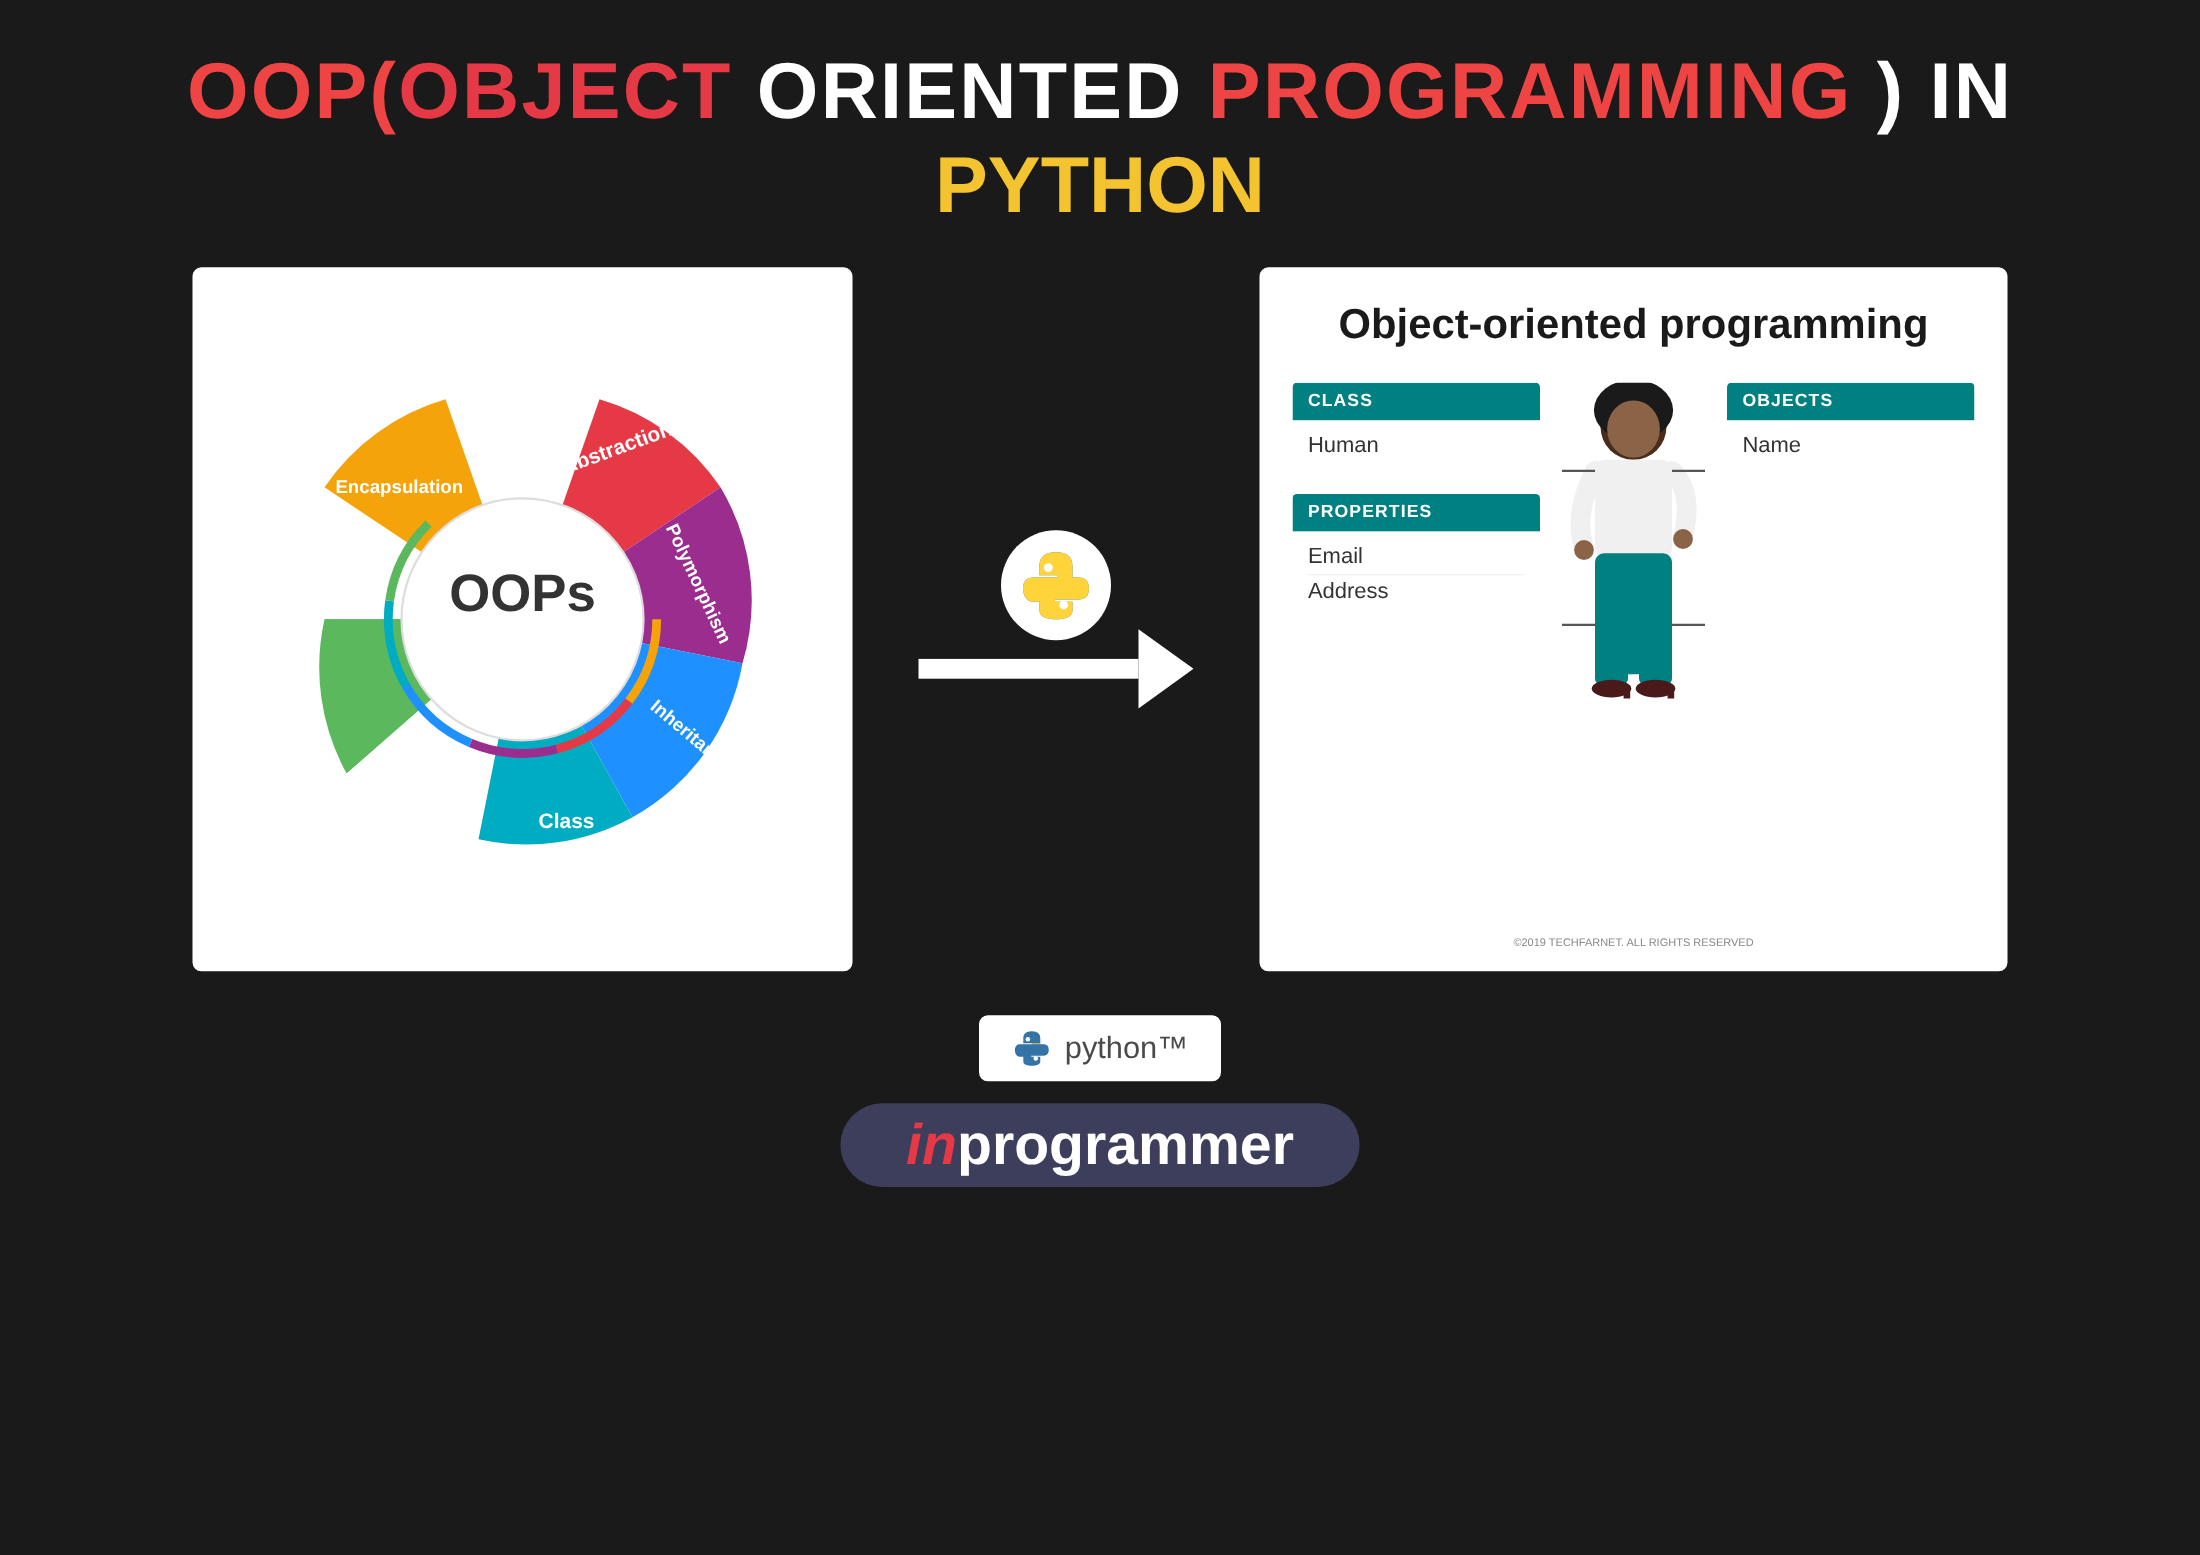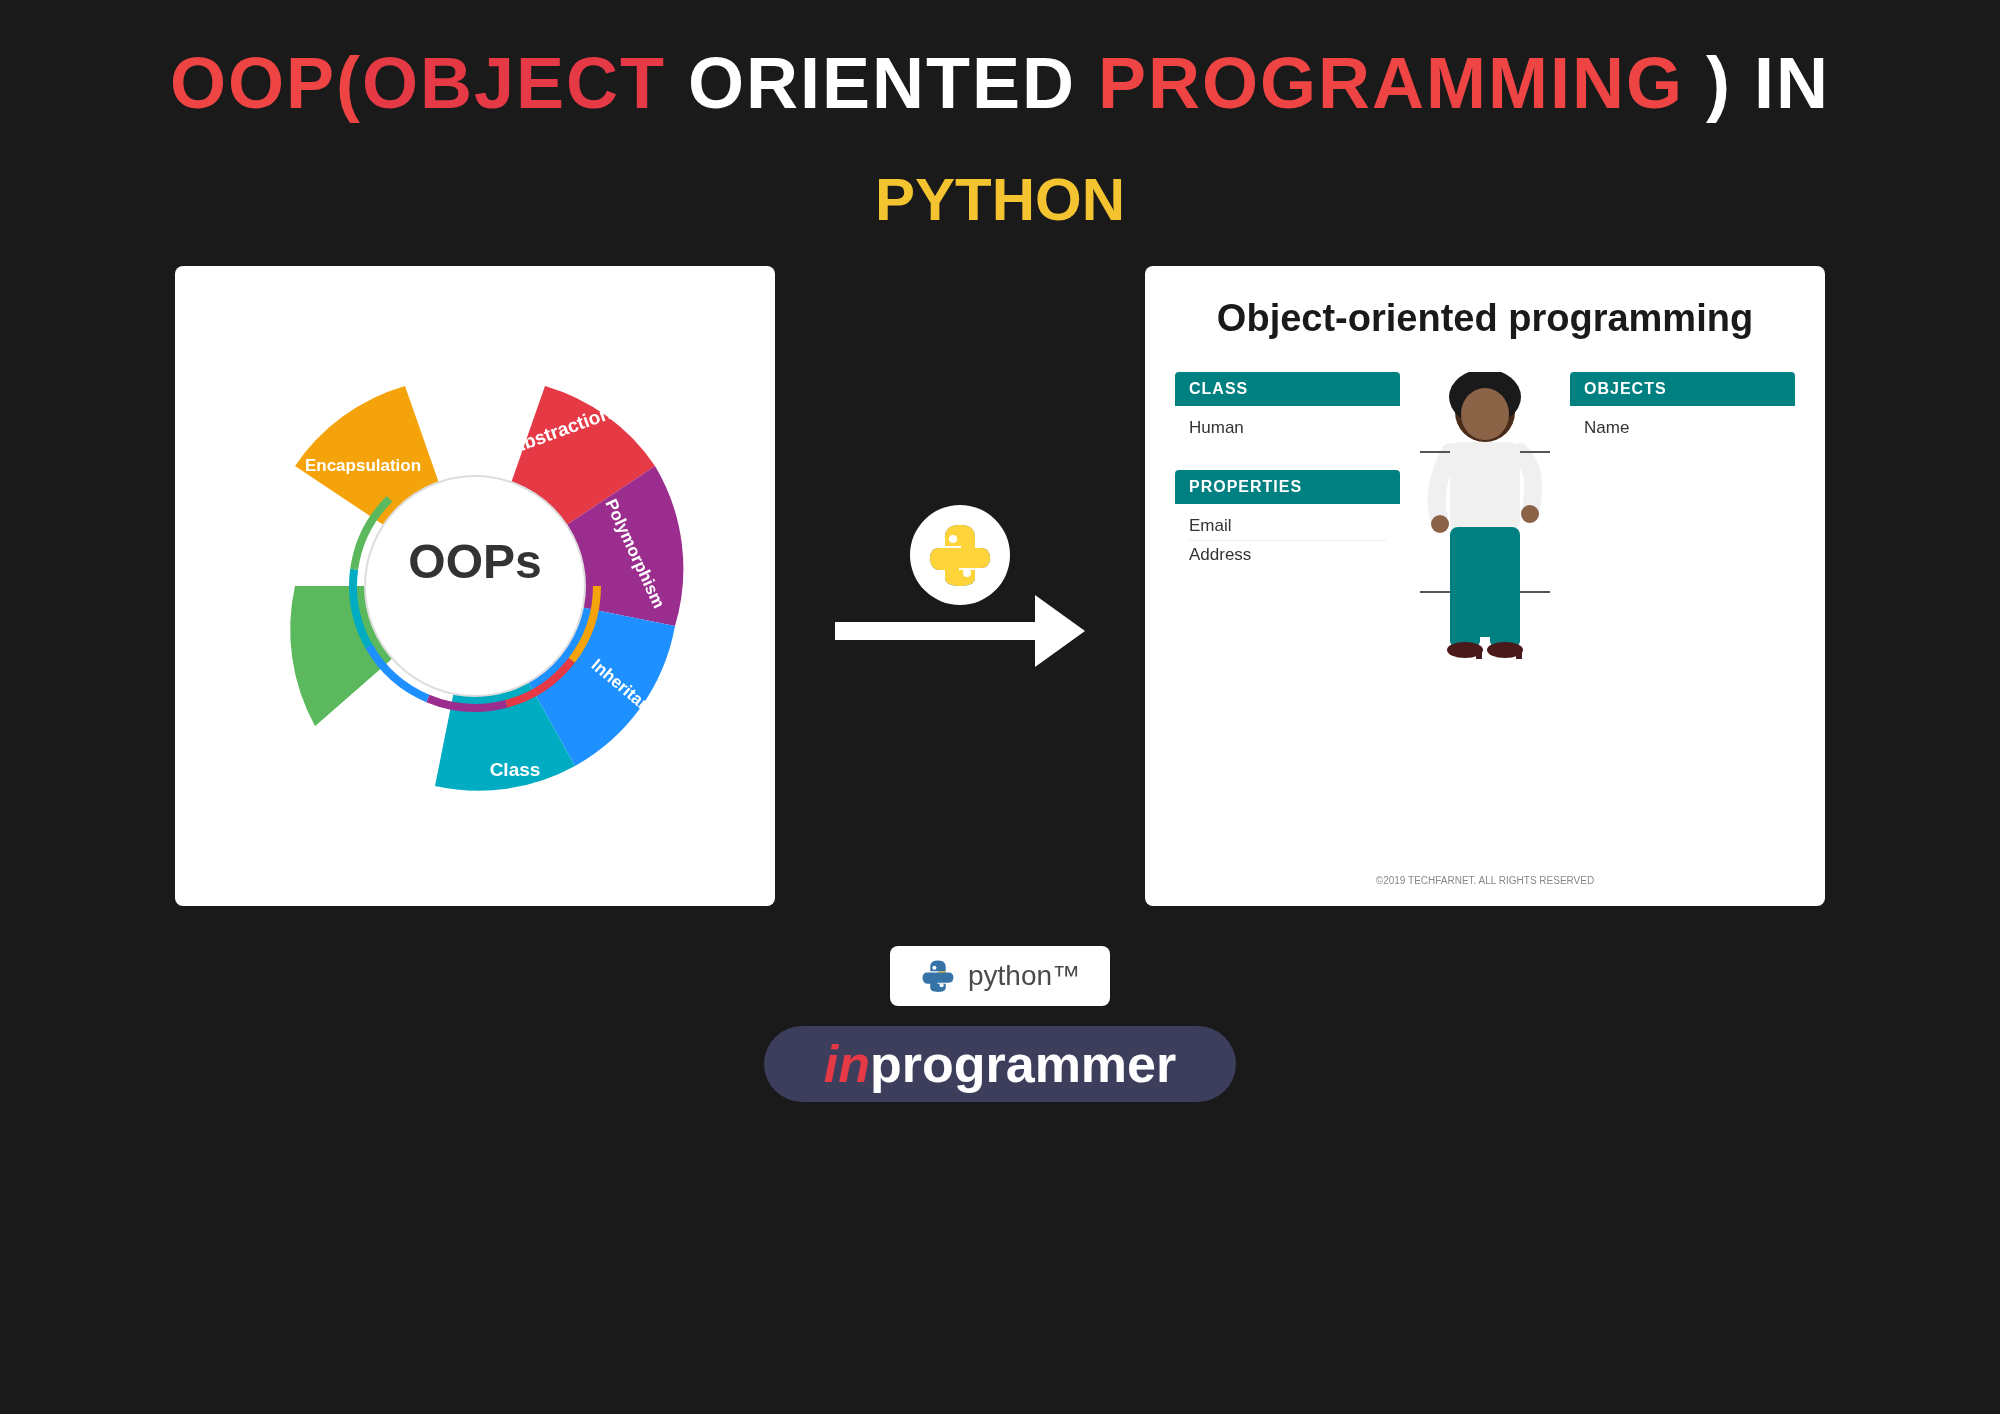--- a/index.html
+++ b/index.html
@@ -19,23 +19,22 @@
       padding-top: 40px;
       padding-bottom: 30px;
       line-height: 1.2;
     }
     .title-line1 {
       font-size: 72px;
       font-weight: 900;
       letter-spacing: 2px;
     }
     .title-line2 {
-      font-size: 60px;
+      font-size: 72px;
       font-weight: 900;
-      margin-top: 38px;
     }
     .t-blue { color: #ef4444; }
     .t-red { color: #e63946; }
     .t-white { color: #ffffff; }
     .t-yellow { color: #f4c430; }
 
     
     .content-row {
       display: flex;
       flex-direction: row;
@@ -173,21 +172,21 @@
       background: #008080;
       color: white;
       font-size: 16px;
       font-weight: 700;
       padding: 8px 14px;
       letter-spacing: 1px;
     }
 
     .oop-box-content {
       padding: 8px 14px;
-      font-size: 17px;
+      font-size: 20px;
       color: #333;
     }
 
     .oop-box-content div {
       padding: 4px 0;
       border-bottom: 1px solid #eee;
     }
     .oop-box-content div:last-child {
       border-bottom: none;
     }

